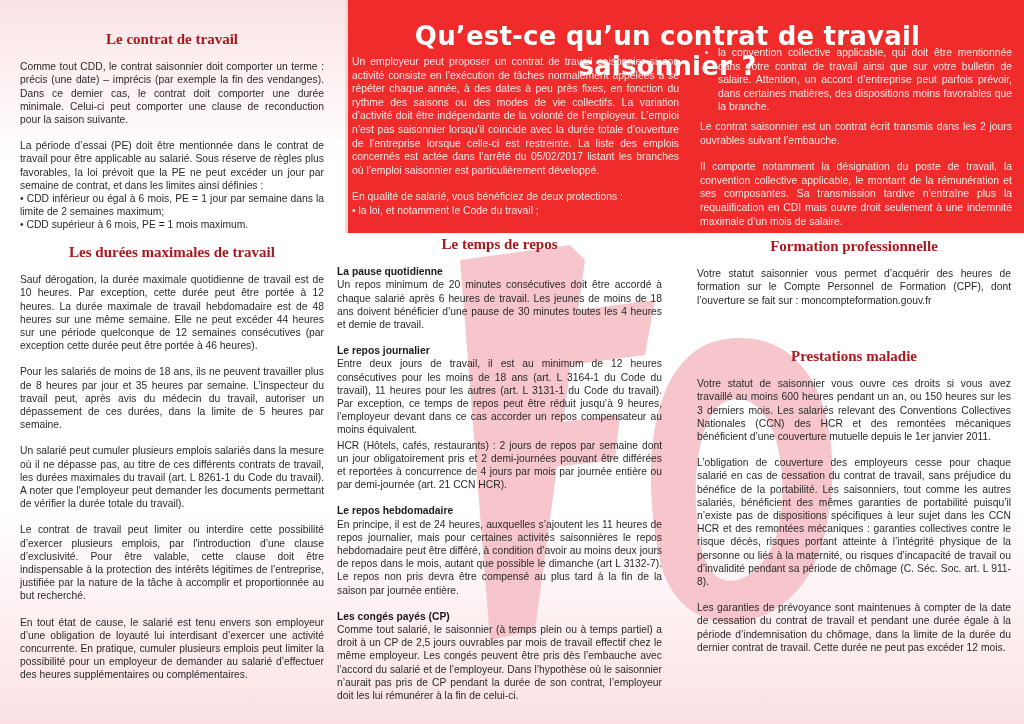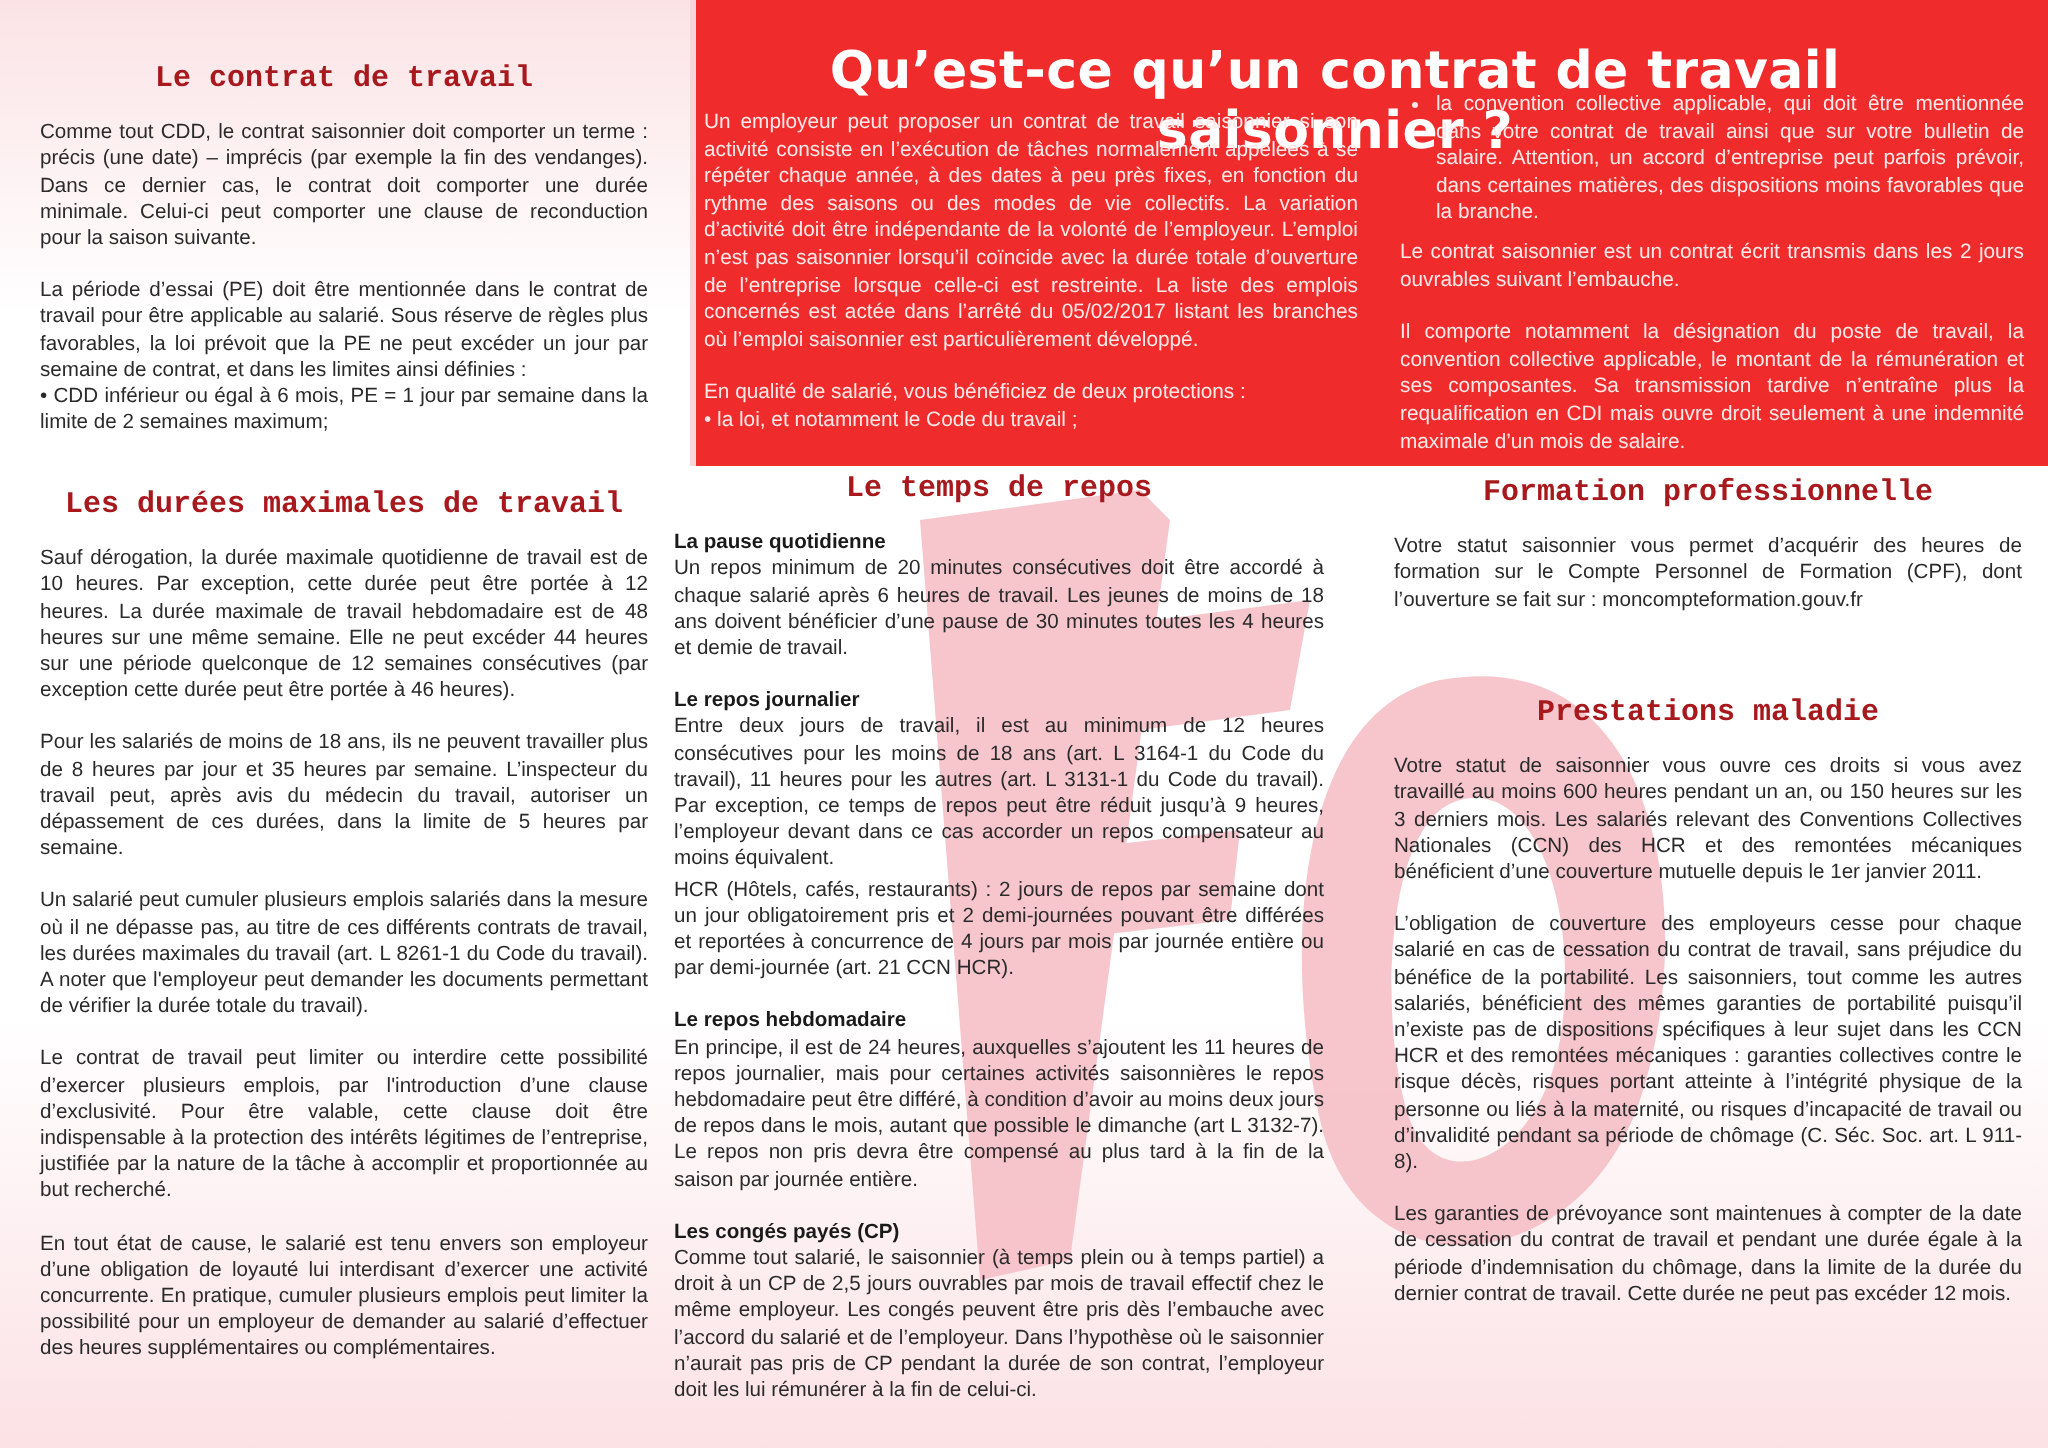--- a/index.html
+++ b/index.html
@@ -25,21 +25,21 @@
   }
   .banner-text { position: absolute; color: #fde8e8; font-size: 10.4px; line-height: 13.6px; z-index: 2; text-align: justify; }
   .banner-mid { left: 352px; top: 55px; width: 327px; }
   .banner-right { left: 700px; top: 46px; width: 312px; }
   .banner-right ul { margin: 0; padding-left: 18px; }
   .banner-right li { list-style: disc; }
   .banner-text p { margin: 0 0 13px 0; }
 
   .section-title {
     color: #a8191d; font-weight: bold; font-size: 15px; text-align: center;
-    font-family: Liberation Mono, monospace; margin: 0;
+    font-family: Liberation Serif, serif; margin: 0;
   }
   .block { position: absolute; text-align: justify; font-size: 10.3px; line-height: 13.2px; }
   .block p { margin: 0 0 13px 0; }
   .block .sub { font-weight: bold; color: #1a1a1a; display: block; }
 
   .left-a { left: 20px; top: 33px; width: 304px; }
   .left-b { left: 20px; top: 246px; width: 304px; }
   .mid-a { left: 337px; top: 238px; width: 325px; }
   .right-a { left: 697px; top: 240px; width: 314px; }
   .right-b { left: 697px; top: 350px; width: 314px; }
@@ -69,20 +69,21 @@
   <p style="margin-top:6px">Le contrat saisonnier est un contrat écrit transmis dans les 2 jours ouvrables suivant l’embauche.</p>
   <p>Il comporte notamment la désignation du poste de travail, la convention collective applicable, le montant de la rémunération et ses composantes. Sa transmission tardive n’entraîne plus la requalification en CDI mais ouvre droit seulement à une indemnité maximale d’un mois de salaire.</p>
 </div>
 
 <div class="block left-a">
   <h2 class="section-title">Le contrat de travail</h2>
   <div class="content">
     <p>Comme tout CDD, le contrat saisonnier doit comporter un terme : précis (une date) – imprécis (par exemple la fin des vendanges). Dans ce dernier cas, le contrat doit comporter une durée minimale. Celui-ci peut comporter une clause de reconduction pour la saison suivante.</p>
     <p style="margin-bottom:0">La période d’essai (PE) doit être mentionnée dans le contrat de travail pour être applicable au salarié. Sous réserve de règles plus favorables, la loi prévoit que la PE ne peut excéder un jour par semaine de contrat, et dans les limites ainsi définies :</p>
     <div>• CDD inférieur ou égal à 6 mois, PE = 1 jour par semaine dans la limite de 2 semaines maximum;</div>
+    <div>• CDD supérieur à 6 mois, PE = 1 mois maximum.</div>
   </div>
 </div>
 
 <div class="block left-b">
   <h2 class="section-title">Les durées maximales de travail</h2>
   <div class="content">
     <p>Sauf dérogation, la durée maximale quotidienne de travail est de 10 heures. Par exception, cette durée peut être portée à 12 heures. La durée maximale de travail hebdomadaire est de 48 heures sur une même semaine. Elle ne peut excéder 44 heures sur une période quelconque de 12 semaines consécutives (par exception cette durée peut être portée à 46 heures).</p>
     <p>Pour les salariés de moins de 18 ans, ils ne peuvent travailler plus de 8 heures par jour et 35 heures par semaine. L’inspecteur du travail peut, après avis du médecin du travail, autoriser un dépassement de ces durées, dans la limite de 5 heures par semaine.</p>
     <p>Un salarié peut cumuler plusieurs emplois salariés dans la mesure où il ne dépasse pas, au titre de ces différents contrats de travail, les durées maximales du travail (art. L 8261-1 du Code du travail). A noter que l'employeur peut demander les documents permettant de vérifier la durée totale du travail).</p>
     <p>Le contrat de travail peut limiter ou interdire cette possibilité d’exercer plusieurs emplois, par l'introduction d’une clause d’exclusivité. Pour être valable, cette clause doit être indispensable à la protection des intérêts légitimes de l’entreprise, justifiée par la nature de la tâche à accomplir et proportionnée au but recherché.</p>

